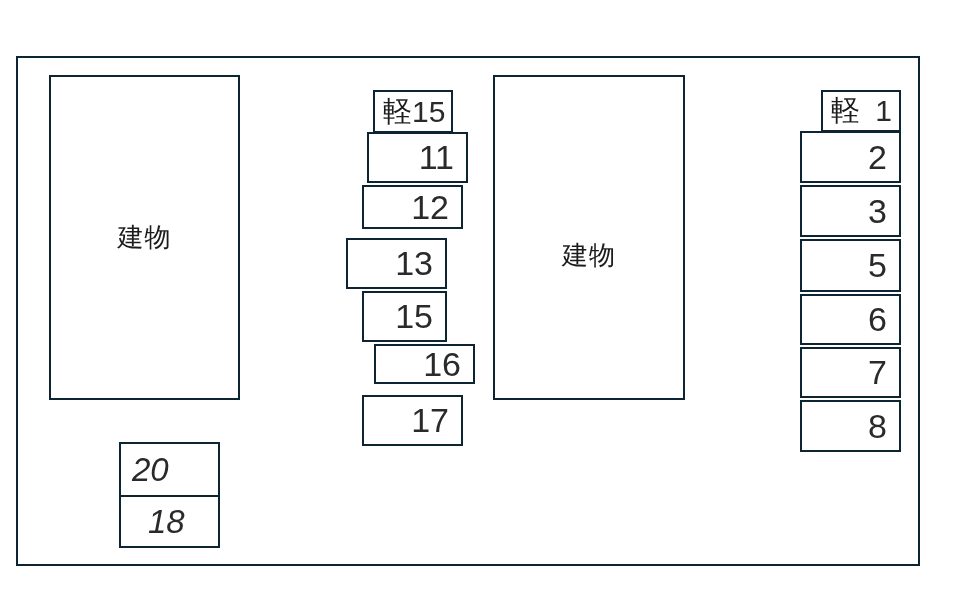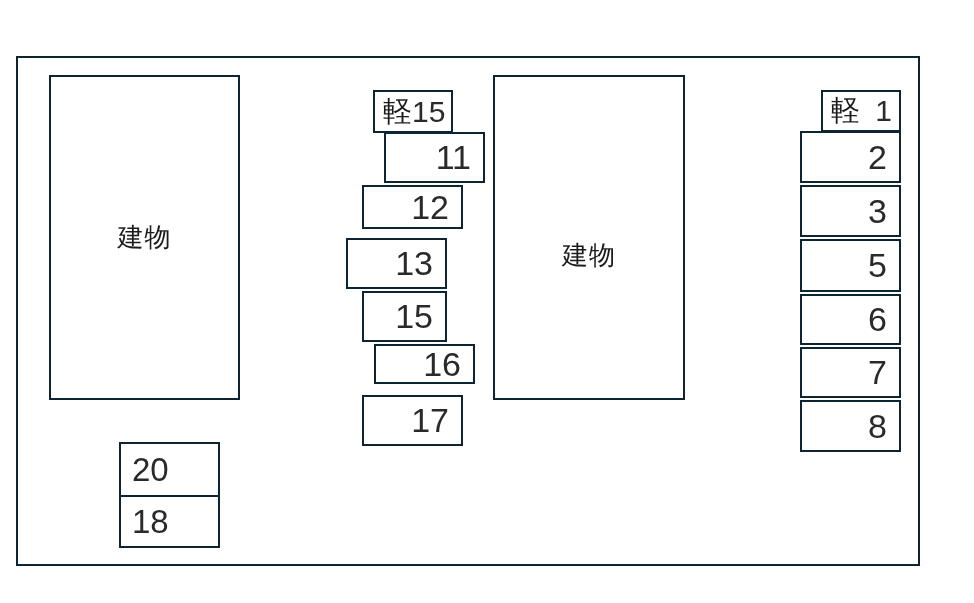--- a/index.html
+++ b/index.html
@@ -38,29 +38,29 @@
     font-size:34px;color:var(--num);
     z-index:1;
   }
   .kei-header{
     display:flex;align-items:center;justify-content:space-between;
     padding:0 7px 0 8px;
     font-size:29px;color:var(--txt);
     z-index:2;
   }
   .kei-header .kei-num{font-size:30px;color:var(--num);}
-  .pair-group{z-index:1;}
+  .pair-group{z-index:1;font-style:italic;}
   .pair-cell{
     box-sizing:border-box;
     display:flex;align-items:center;justify-content:flex-start;
     padding-left:11px;
     font-size:33px;color:var(--num);
   }
   .pair-cell.top{height:53px;border-bottom:2px solid var(--line);}
-  .pair-cell.bottom{height:49px;}
+  .pair-cell.bottom{height:49px;margin-left:16px;}
 </style>
 </head>
 <body>
 
 <div class="canvas">
 
   <div class="box boundary"></div>
 
   <div class="box building" style="left:49px;top:75px;width:191px;height:325px">
     <span>建物</span>
@@ -68,21 +68,21 @@
 
   <div class="box building" style="left:493px;top:75px;width:192px;height:325px">
     <span class="offset-down">建物</span>
   </div>
 
   <div>
     <div class="box kei-header" style="left:373px;top:90px;width:80px;height:43px">
       <span>軽</span>
       <span class="kei-num">15</span>
     </div>
-    <div class="box cell" style="left:384px;top:132px;width:101px;height:51px">
+    <div class="box cell" style="left:367px;top:132px;width:101px;height:51px">
       <span>11</span>
     </div>
     <div class="box cell" style="left:362px;top:185px;width:101px;height:44px">
       <span>12</span>
     </div>
     <div class="box cell" style="left:346px;top:238px;width:101px;height:51px">
       <span>13</span>
     </div>
     <div class="box cell" style="left:362px;top:291px;width:85px;height:51px">
       <span>15</span>

